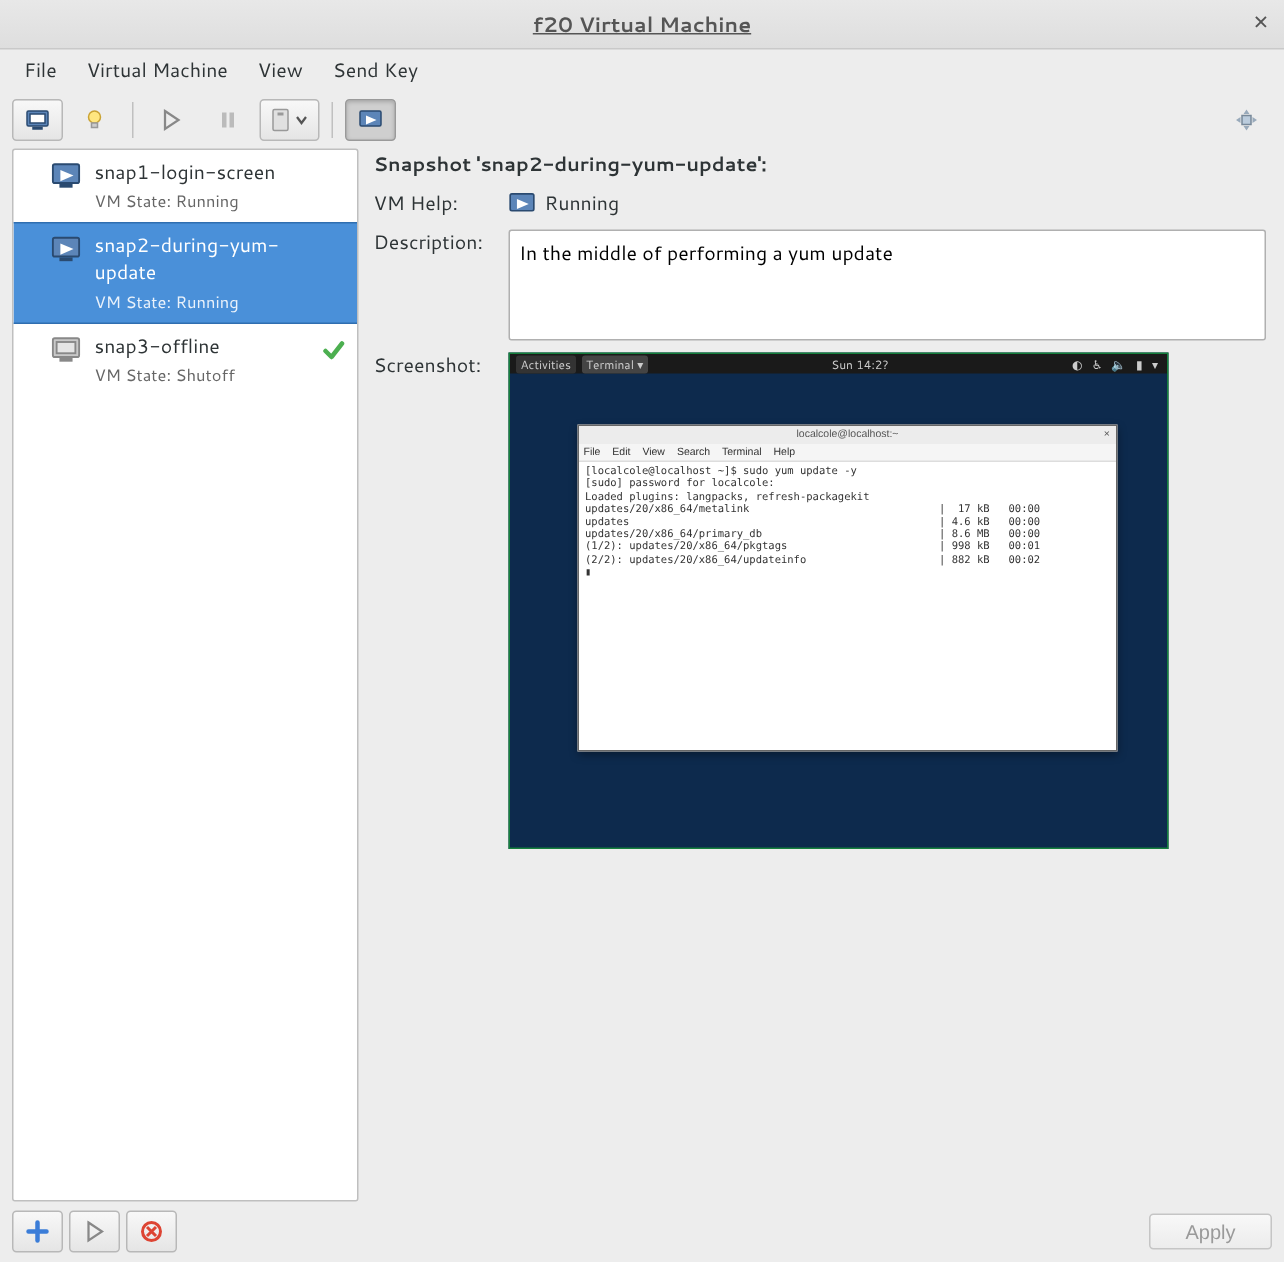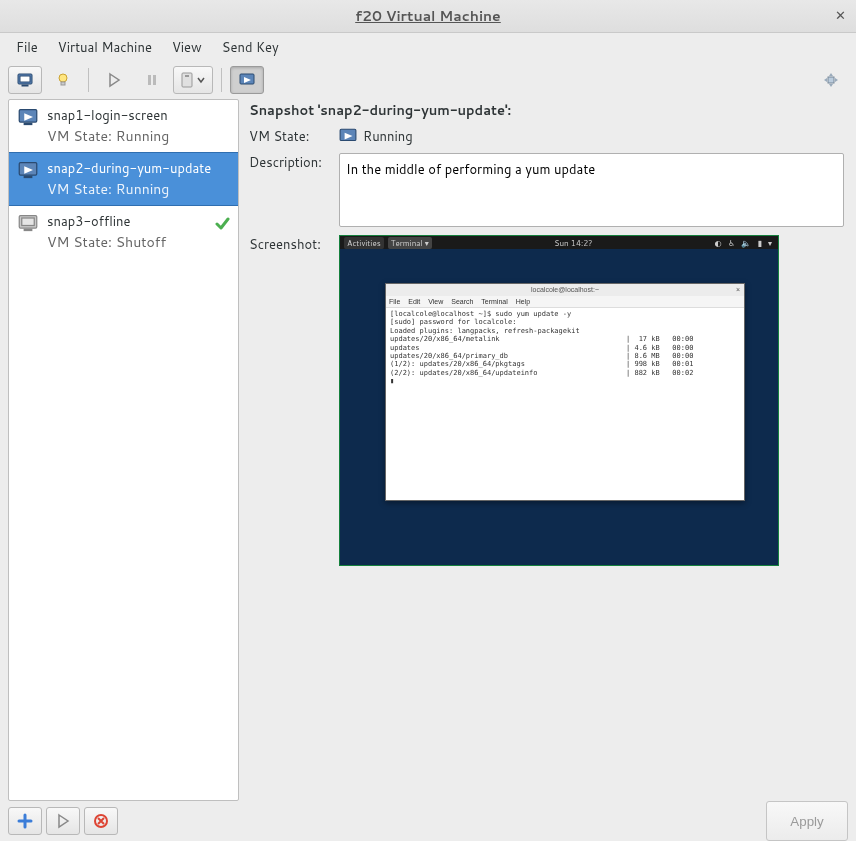--- a/index.html
+++ b/index.html
@@ -32,27 +32,27 @@
 .btn svg { width: 16px; height: 16px; }
 .dropdown-btn { display:flex; align-items:center; gap:2px; height:28px;
                 border:1px solid #b8b8b8; background:linear-gradient(#f8f8f8,#e5e5e5);
                 border-radius:3px; padding:0 6px; cursor:pointer; }
 .spacer { flex: 1; }
 
 .main { display: flex; height: 702px; padding: 0 8px; gap: 8px; }
 
 .sidebar { width: 232px; background: #fff; border: 1px solid #bfbfbf;
            border-radius: 2px; overflow-y: auto; }
-.snaprow { display: flex; align-items: flex-start; gap: 8px; padding: 6px 8px;
+.snaprow { display: flex; align-items: flex-start; gap: 8px; padding: 6px 24px;
            cursor: pointer; position: relative; }
 .snaprow .icon { width: 22px; height: 22px; flex-shrink: 0;
                  display:flex; align-items:center; justify-content:center; }
 .snaprow .text { flex: 1; }
 .snaprow .name { font-size: 13px; }
-.snaprow .state { font-size: 14px; color: #666; margin-top: 2px; }
+.snaprow .state { font-size: 11px; color: #666; margin-top: 2px; }
 .snaprow.selected { background: #4a90d9; color: #fff; border-top:1px solid #2f6eb0; border-bottom:1px solid #2f6eb0;}
 .snaprow.selected .state { color: #eaf2fb; }
 .check { position:absolute; right:8px; top:10px; }
 
 .details { flex: 1; padding: 2px 4px 0 2px; }
 .details-row { display: flex; align-items: flex-start; margin-bottom: 8px; gap: 8px; }
 .details-row .label { width: 82px; text-align: left; }
 .details-row .label.tight { width: 82px; }
 .details-title { font-weight: bold; margin-bottom: 8px; }
 .vmstate-val { display:flex; align-items:center; gap:6px; }
@@ -76,21 +76,21 @@
              font-size:7px; text-align:center; line-height:12px; position:relative;
              color:#555;}
 .ss-wtitle .x { position:absolute; right:4px; top:0; }
 .ss-wmenu { height:12px; background:#f5f5f5; font-family:sans-serif; font-size:7px;
             padding:0 3px; line-height:12px; border-bottom:1px solid #ddd; }
 .ss-wmenu span { margin-right:6px; }
 .ss-body { padding:2px 4px; line-height:1.2; white-space:pre; }
 
 .bottombar { height: 40px; display: flex; align-items: center; padding: 0 8px;
              gap: 4px; }
-.apply-btn { margin-left: auto; width: 82px; height: 40px;
+.apply-btn { margin-left: auto; width: 82px; height: 24px;
              border:1px solid #c5c5c5; background:linear-gradient(#f8f8f8,#ececec);
              border-radius:3px; color:#9a9a9a; cursor:pointer; }
 
 .mon-icon rect{ fill:#5c85b8; stroke:#2a4a70; stroke-width:1; }
 .mon-icon .scr{ fill:#fff; }
 .mon-icon.off rect{ fill:#c9c9c9; stroke:#888; }
 .mon-icon.off .scr{ fill:#e5e5e5; }
 </style>
 </head>
 <body>
@@ -205,21 +205,21 @@
           </svg>
       </div>
     </div>
   </div>
 
   <div class="details">
     <div class="details-title">Snapshot 'snap2-during-yum-update':</div>
 
 
     <div class="details-row">
-      <div class="label">VM State:</div>
+      <div class="label">VM Help:</div>
       <div class="vmstate-val">
         <svg class="mon-icon" viewBox="0 0 16 16" width="18" height="18">
             <rect x="1" y="2" width="14" height="10" rx="1"></rect>
             <path d="M5 5 L12 8 L5 11 Z" fill="#fff"></path>
           </svg>
         <span>Running</span>
       </div>
     </div>
 
     <div class="details-row">

